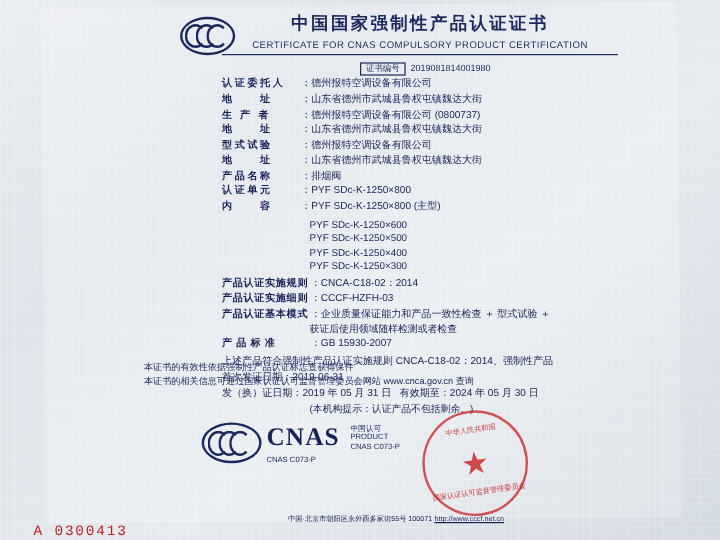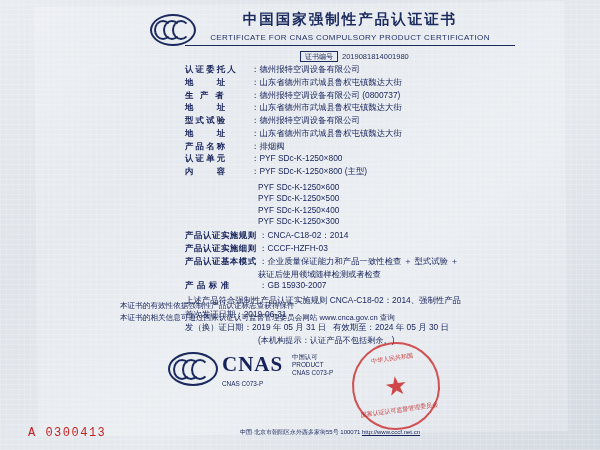--- a/index.html
+++ b/index.html
@@ -87,21 +87,21 @@
   }
   .seal .txt2{
     position:absolute;left:0;top:10px;width:84px;text-align:center;font-size:6px;
     color:rgba(190,25,25,.85);
   }
   
   .issuer{position:absolute;left:120px;top:414px;width:420px;text-align:center;font-size:8.2px;color:#16225a;letter-spacing:.6px;}
   .addr{position:absolute;left:120px;top:428px;width:420px;text-align:center;font-size:6px;color:#16225a;}
   .addr .url{text-decoration:underline;}
   
-  .serial{position:absolute;left:28px;top:426px;font-size:12px;color:#c21f1f;font-family:"Liberation Mono", monospace;letter-spacing:1.5px;}
+  .serial{position:absolute;left:28px;top:436px;font-size:12px;color:#c21f1f;font-family:"Liberation Mono", monospace;letter-spacing:1.5px;}
 </style>
 </head>
 <body>
 
 <div class="page">
   <div class="sheet"></div>
 
   <div class="ccc-top">
     <div class="ring"></div>
     <div class="c c1"></div>

